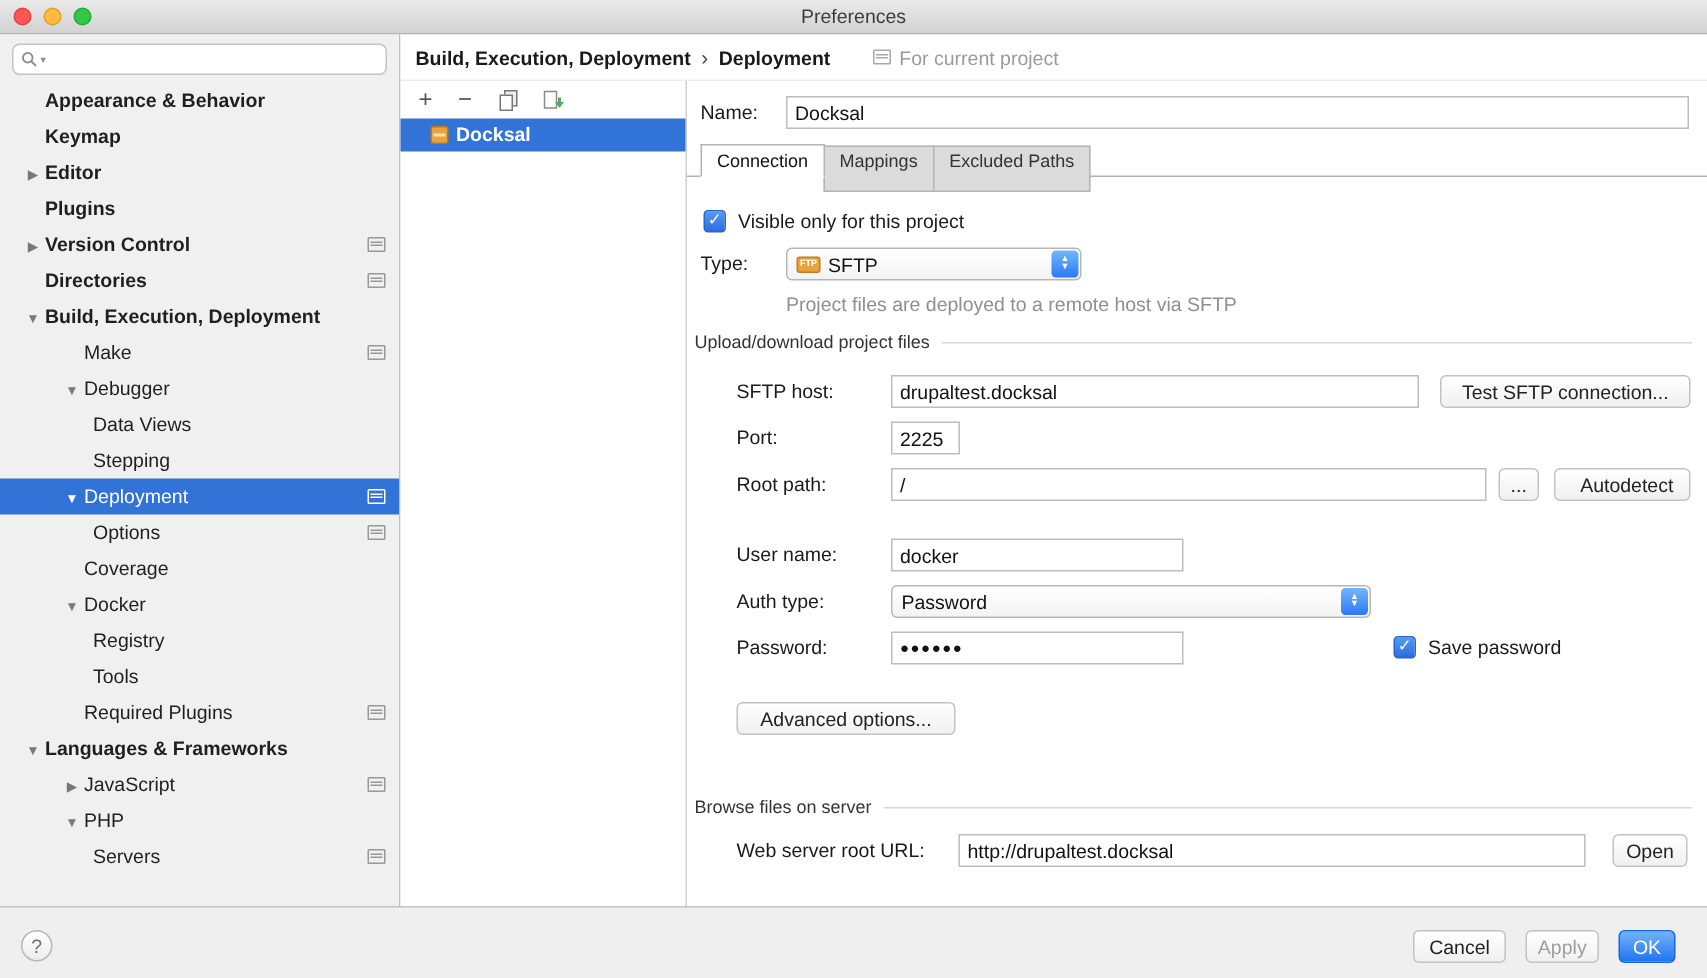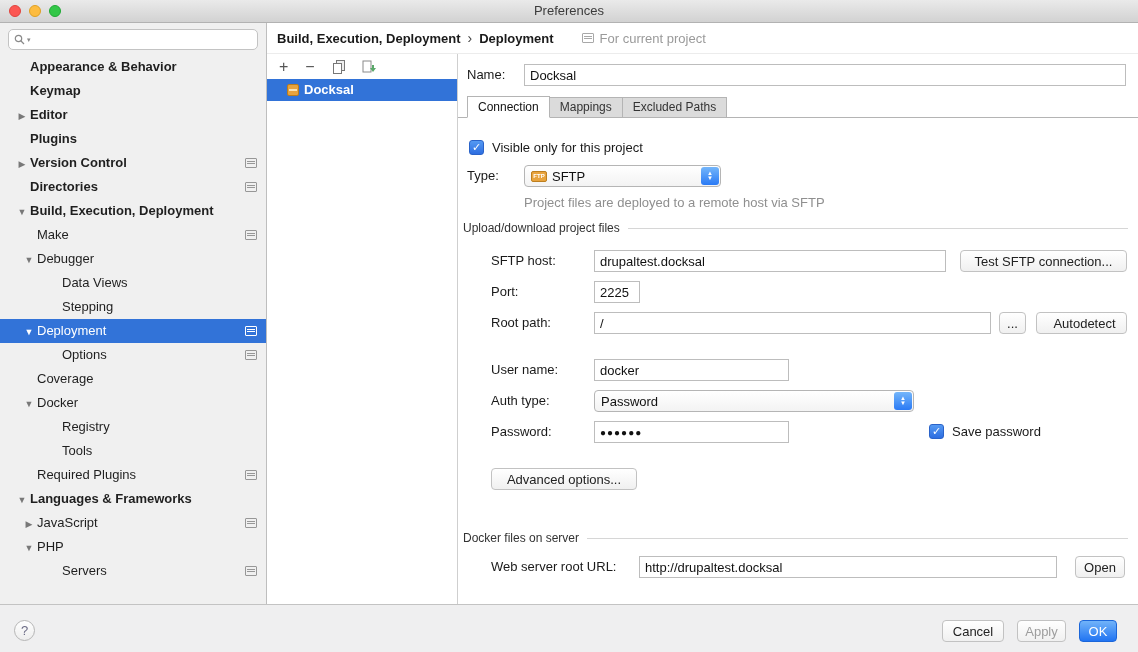--- a/index.html
+++ b/index.html
@@ -21,21 +21,21 @@
            background:#f0f0f0;border-right:1px solid #bebebe;overflow:hidden;}
   .search{position:absolute;left:8px;top:6px;width:250px;height:21px;box-sizing:border-box;
           background:#fff;border:1px solid #c3c3c3;border-radius:5px;display:flex;align-items:center;padding:0 5px;}
   .search input{border:none;outline:none;flex:1;height:17px;font-size:12px;font-family:inherit;background:transparent;}
   .mag{display:inline-flex;margin-right:1px;}
   .searchchev{font-size:7px;color:#8a8a8a;margin-left:1px;}
   .tree{position:absolute;left:0;top:32px;right:0;}
   .trow{position:relative;height:24px;line-height:24px;font-size:13px;color:#1f1f1f;white-space:nowrap;}
   .trow.bold .tlabel{font-weight:700;}
   .trow.selected{background:#3273d8;color:#fff;}
-  .lvl0{padding-left:14px;}.lvl1{padding-left:21px;}.lvl2{padding-left:46px;}
+  .lvl0{padding-left:14px;}.lvl1{padding-left:40px;}.lvl2{padding-left:46px;}
   .arrow{display:inline-block;width:16px;text-align:center;font-size:9px;color:#787878;}
   .trow.selected .arrow{color:#fff;}
   .rowicon{position:absolute;right:9px;top:7px;width:12px;height:10px;box-sizing:border-box;
            border:1px solid #979797;border-radius:1px;}
   .rowicon::after{content:"";position:absolute;left:1px;right:1px;top:2px;height:1px;
            background:#979797;box-shadow:0 2px 0 #979797;}
   .trow.selected .rowicon{border-color:#fff;}
   .trow.selected .rowicon::after{background:#fff;box-shadow:0 2px 0 #fff;}
 
   
@@ -84,21 +84,21 @@
   .cb{position:absolute;width:15px;height:15px;box-sizing:border-box;border-radius:3px;
       border:1px solid #2a63c9;background:linear-gradient(#559af3,#2d6de0);
       color:#fff;font-size:11px;line-height:13px;text-align:center;}
   .cb::after{content:"✓";}
   .hint{position:absolute;color:#8f8f8f;font-size:13px;height:18px;line-height:18px;}
   .section{position:absolute;left:5px;right:10px;height:16px;display:flex;align-items:center;}
   .stext{font-size:12px;color:#333;white-space:nowrap;}
   .sline{flex:1;height:1px;background:#d6d6d6;margin-left:8px;}
   .tabline{position:absolute;left:0;top:63px;width:680px;height:1px;background:#b4b4b4;}
   .tabbar{position:absolute;left:9px;top:42px;height:22px;display:flex;z-index:2;}
-  .tab{box-sizing:border-box;height:21px;margin-top:1px;line-height:19px;padding:0 10px;font-size:12px;
+  .tab{box-sizing:border-box;height:31px;margin-top:1px;line-height:19px;padding:0 10px;font-size:12px;
        border:1px solid #b4b4b4;background:#dbdbdb;color:#333;margin-right:-1px;}
   .tab.active{position:relative;z-index:3;height:22px;margin-top:0;background:#fff;
        border-bottom:1px solid #fff;line-height:21px;color:#111;}
 
   
   .footer{position:absolute;left:0;top:604px;width:1138px;height:48px;box-sizing:border-box;
           background:#efeff0;border-top:1px solid #c3c3c3;}
   .help{position:absolute;left:14px;top:15px;width:21px;height:21px;box-sizing:border-box;border-radius:50%;
         border:1px solid #b6b6b6;background:linear-gradient(#fff,#ededed);color:#6c6c86;
         font-size:13px;text-align:center;line-height:19px;}
@@ -245,21 +245,21 @@
     </div>
 
     <div class="flabel" style="left:33px;top:367px;">Password:</div>
     <input class="input pwd" style="left: 136px; top: 367px; width: 195px;" value="●●●●●●">
     <span class="cb" style="left:471px;top:370px;"></span>
     <div class="flabel" style="left:494px;top:367px;text-align:center;">Save password</div>
 
     <button class="btn" style="left:33px;top:414px;width:146px;">Advanced options...</button>
 
     <div class="section" style="top:476px;">
-      <span class="stext">Docker files on server</span>
+      <span class="stext">Browse files on server</span>
       <span class="sline"></span>
     </div>
 
     <div class="flabel" style="left:33px;top:502px;">Web server root URL:</div>
     <input class="input" style="left: 181px; top: 502px; width: 418px;" value="http://drupaltest.docksal">
     <button class="btn" style="left:617px;top:502px;width:50px;">Open</button>
   </div>
 
   <div class="footer">
     <div class="help">?</div>

